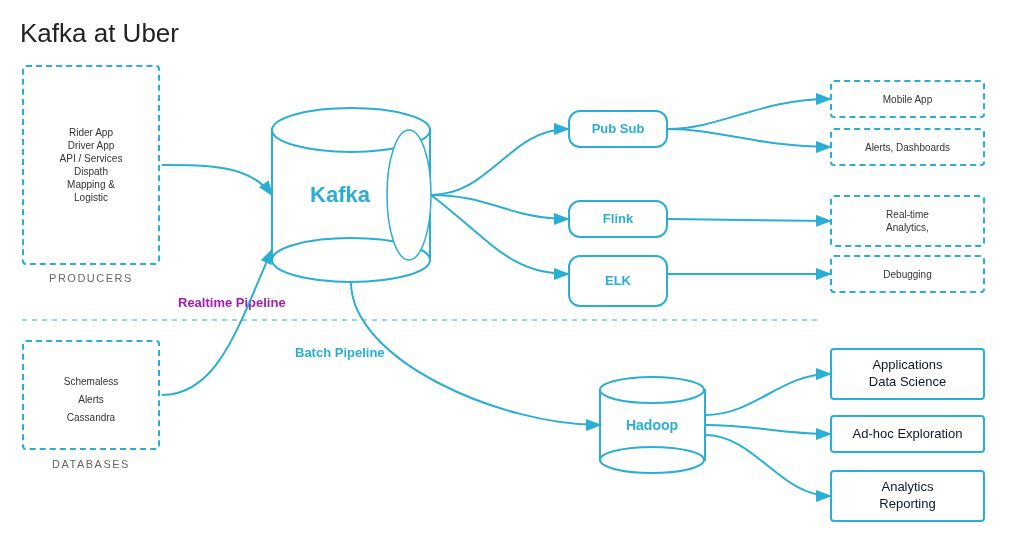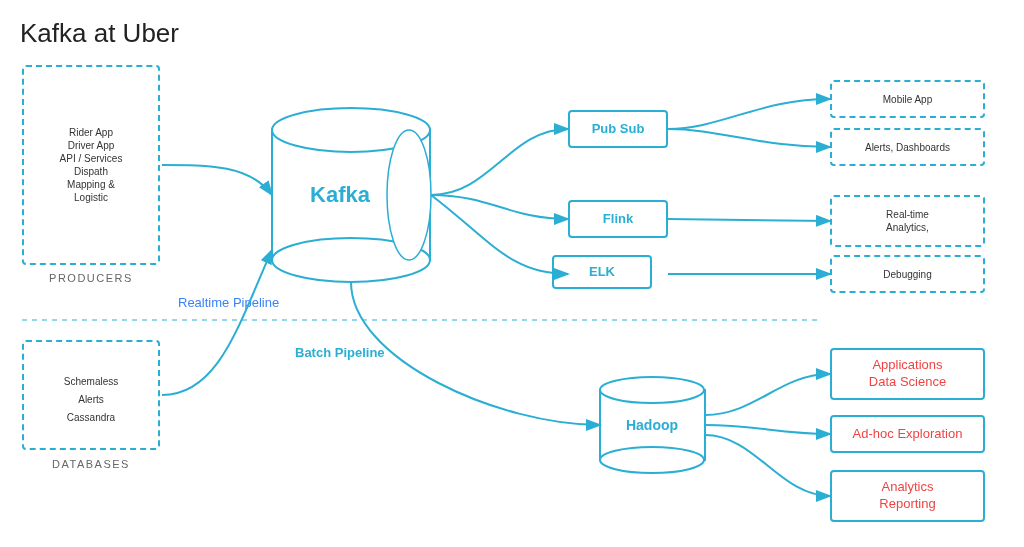--- a/index.html
+++ b/index.html
@@ -35,35 +35,35 @@
     
     .box {
       position: absolute;
       border: 2px solid #2baed4;
       border-radius: 4px;
       display: flex;
       align-items: center;
       justify-content: center;
       text-align: center;
       background: #fff;
-      color: #ef4444;
+      color: #0f172a;
       font-size: 13px;
       line-height: 1.3;
     }
     .box.dashed {
       border-style: dashed;
       color: #333;
       font-size: 10px;
     }
     .box.label-blue {
       color: #2baed4;
       font-weight: 600;
       font-size: 13px;
       border: 2px solid #2baed4;
-      border-radius: 4px;
+      border-radius: 12px;
       background: #fff;
     }
 
     
     #producers-box {
       left: 22px;
       top: 65px;
       width: 138px;
       height: 200px;
       flex-direction: column;
@@ -115,24 +115,24 @@
       width: 100px;
       height: 38px;
     }
     #flink-box {
       left: 568px;
       top: 200px;
       width: 100px;
       height: 38px;
     }
     #elk-box {
-      left: 552px;
+      left: 568px;
       top: 255px;
       width: 100px;
-      height: 34px;
+      height: 52px;
     }
 
     
     #mobile-app-box {
       left: 830px;
       top: 80px;
       width: 155px;
       height: 38px;
     }
     #alerts-box {
@@ -172,23 +172,23 @@
       top: 470px;
       width: 155px;
       height: 52px;
     }
 
     
     #realtime-label {
       position: absolute;
       left: 178px;
       top: 295px;
-      color: #3b82f6;
-      font-size: 13px;
-      font-weight: 400;
+      color: #a21caf;
+      font-size: 13px;
+      font-weight: 700;
     }
     #batch-label {
       position: absolute;
       left: 295px;
       top: 345px;
       color: #2baed4;
       font-size: 13px;
       font-weight: 600;
     }
   </style>

